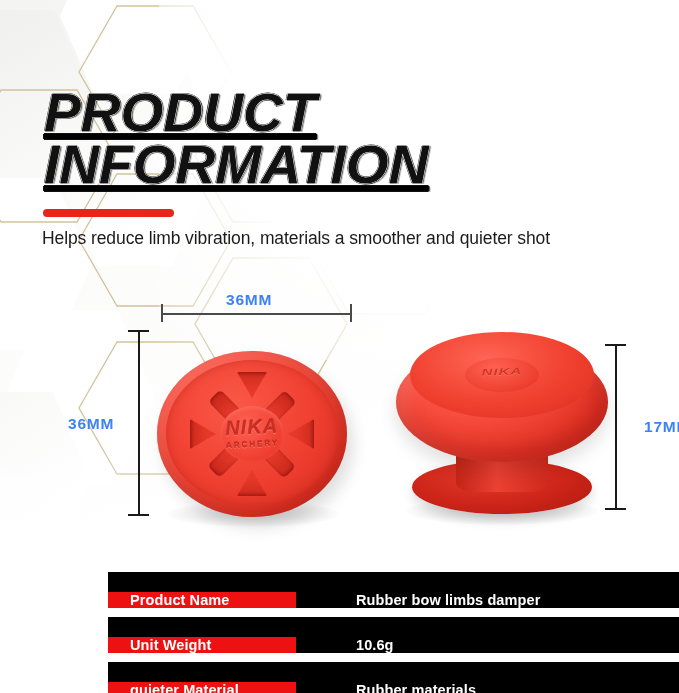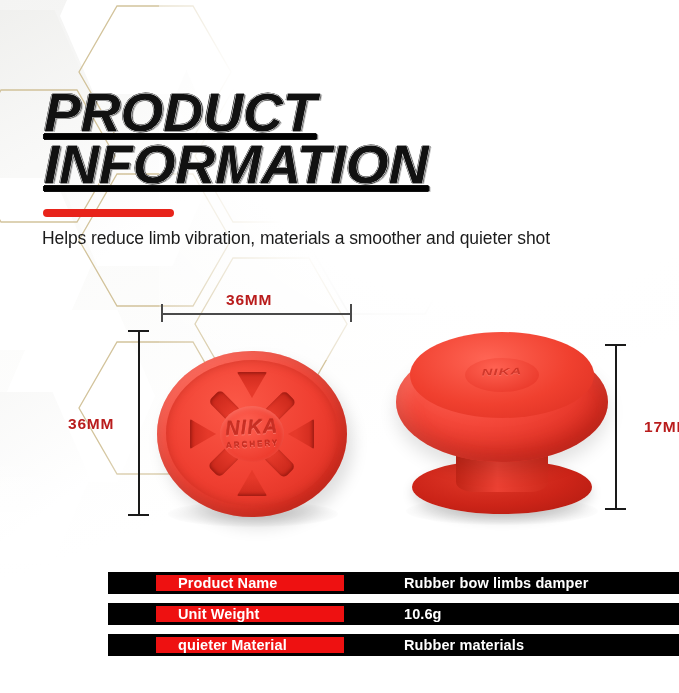--- a/index.html
+++ b/index.html
@@ -315,40 +315,39 @@
 
   
   .dim-line {
     position: absolute;
     background: #1a1a1a;
   }
   .dim-label {
     position: absolute;
     font-size: 15.5px;
     font-weight: 700;
-    color: #b91c1c;
+    color: #3b82f6;
     letter-spacing: 0.8px;
     white-space: nowrap;
   }
 
   
   .spec-table {
     position: absolute;
     left: 108px;
     top: 572px;
     width: 571px;
   }
   .spec-row {
     position: relative;
-    height: 22px;
+    height: 36px;
     background: #000000;
     margin-bottom: 9px;
     display: flex;
-    align-items: center;
-    padding-left: 48px;
+    align-items: flex-end;
   }
   .spec-key {
     width: 188px;
     background: #ee1111;
     display: flex;
     align-items: center;
     padding-left: 22px;
     box-sizing: border-box;
     color: #ffffff;
     font-size: 14.5px;

